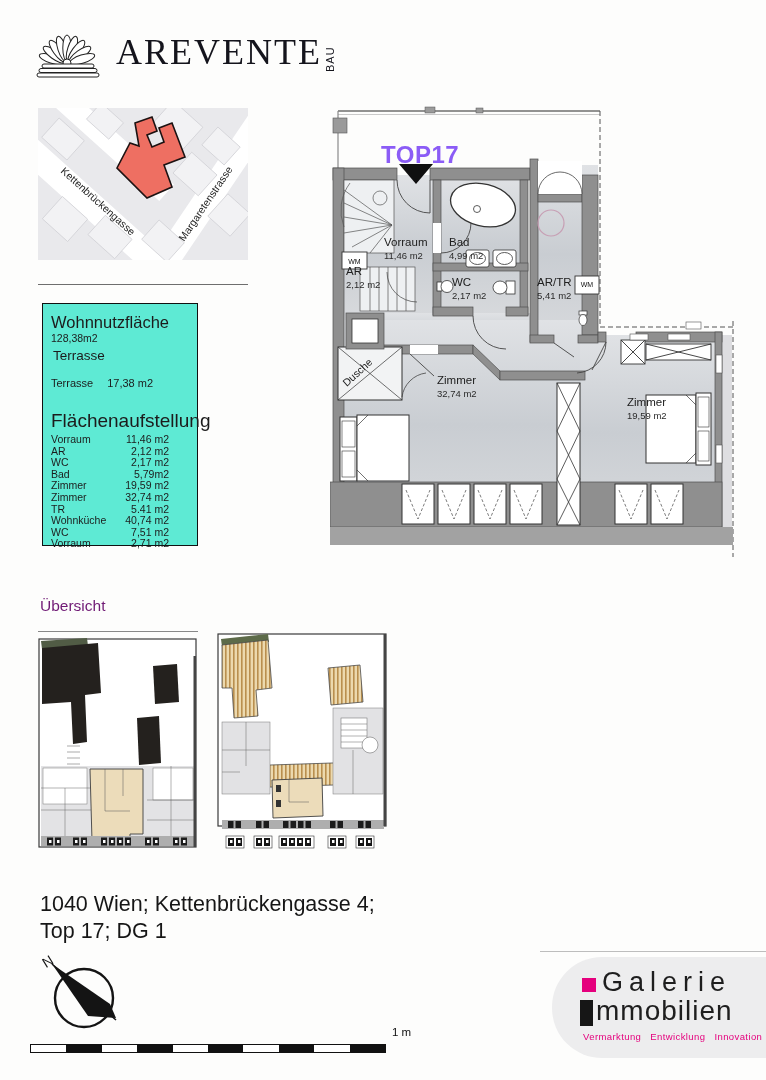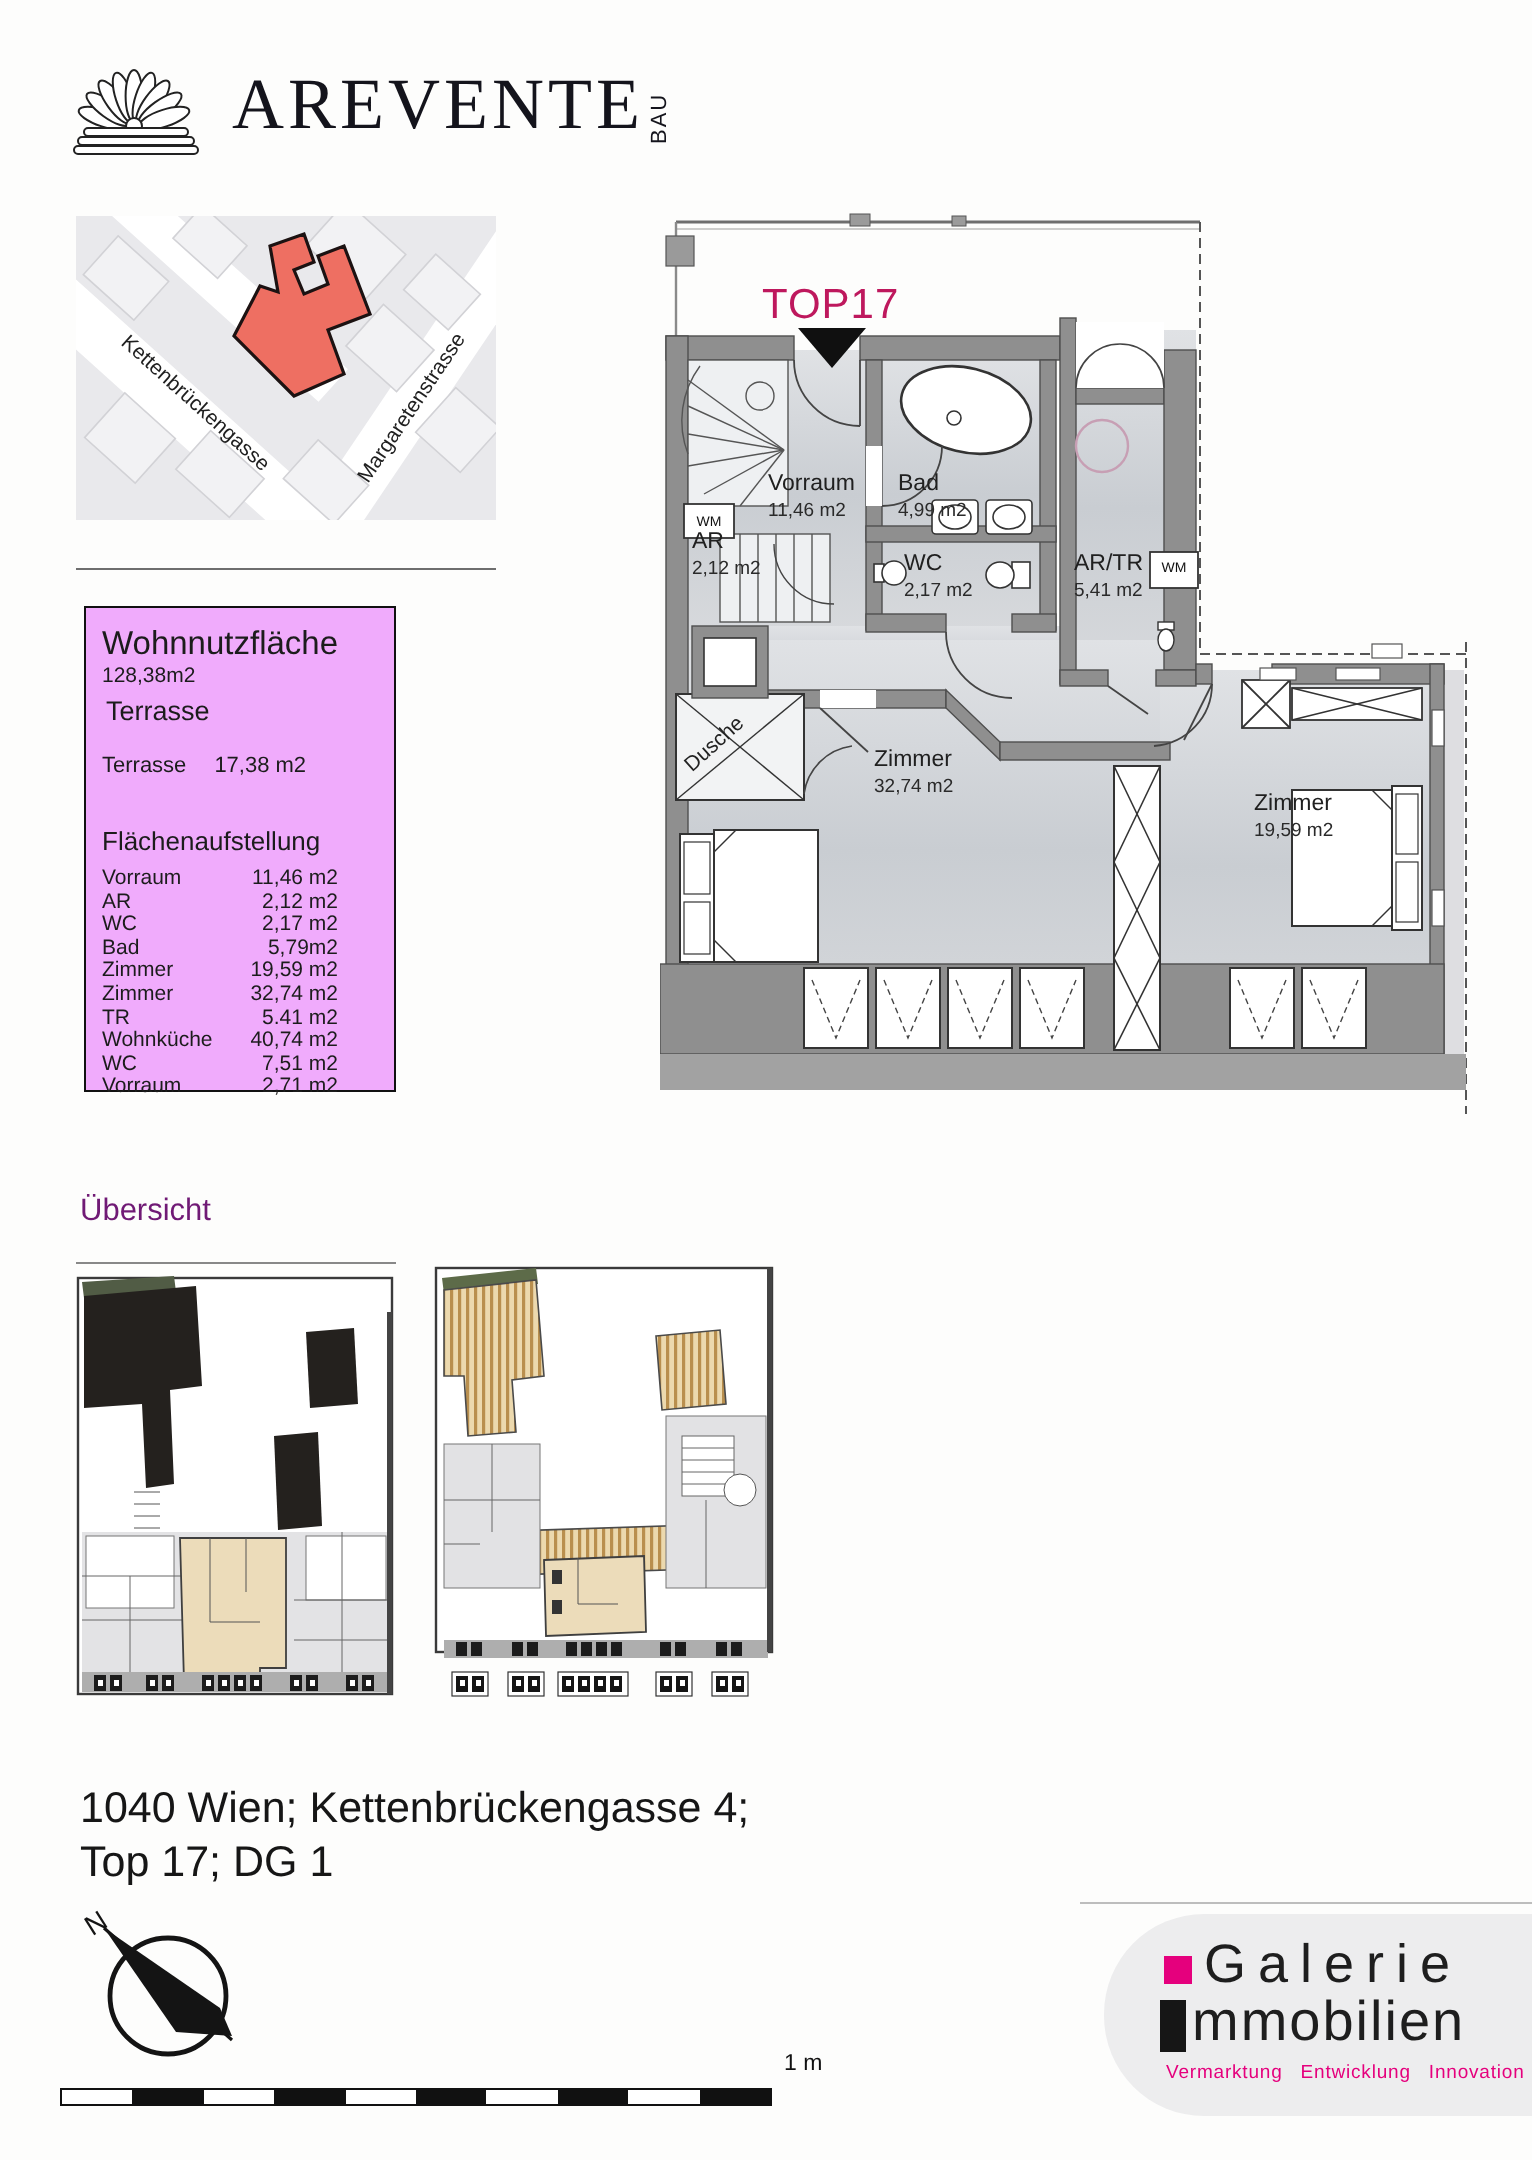--- a/index.html
+++ b/index.html
@@ -14,35 +14,35 @@
              transform:rotate(180deg);height:30px;margin-left:2px;margin-bottom:6px;}
 
   
   .map{position:absolute;left:38px;top:108px;width:210px;height:152px;}
   .map-caption{position:absolute;left:38px;top:262px;width:210px;text-align:center;
                font-size:15.5px;color:#222;}
   .map-underline{position:absolute;left:38px;top:284px;width:210px;border-top:1.5px solid #6e6e6e;}
 
   
   .info-box{position:absolute;left:42px;top:303px;width:156px;height:243px;
-            border:1.8px solid #111;background:#f0abfc;box-sizing:border-box;padding:6px 8px 0 8px;}
+            border:1.8px solid #111;background:#5eead4;box-sizing:border-box;padding:6px 8px 0 8px;}
   .ib-title{font-size:16.5px;line-height:20px;margin-top:2px;}
   .ib-total{font-size:10.5px;line-height:13px;}
   .ib-sub{font-size:13.5px;line-height:17px;margin-top:2px;padding-left:2px;}
   .ib-terr{display:flex;font-size:11px;margin-top:13px;}
   .ib-terr .v{margin-left:14px;}
-  .ib-sect{font-size:13px;line-height:17px;margin-top:23px;}
+  .ib-sect{font-size:19px;line-height:17px;margin-top:23px;}
   .ib-rows{margin-top:5px;width:118px;}
   .ib-row{display:flex;justify-content:space-between;font-size:10.5px;line-height:11.6px;}
 
   
   .plan{position:absolute;left:330px;top:95px;width:436px;height:470px;}
   .plan svg{position:absolute;left:0;top:0;}
-  .top17{position:absolute;left:381px;top:141px;font-size:21px;font-weight:normal;
-         letter-spacing:.5px;color:#be185d;}
+  .top17{position:absolute;left:381px;top:141px;font-size:24px;font-weight:bold;
+         letter-spacing:.5px;color:#8b5cf6;}
   .top17-tri{position:absolute;left:399px;top:164px;width:0;height:0;
              border-left:17px solid transparent;border-right:17px solid transparent;
              border-top:20px solid #101010;}
   .rlabel{position:absolute;font-size:11.5px;line-height:13px;color:#202020;white-space:nowrap;}
   .rlabel .area{display:block;font-size:9.5px;color:#2a2a2a;}
   .wm{position:absolute;font-size:7px;color:#111;text-align:center;}
   .dusche{position:absolute;left:344px;top:378px;font-size:10.5px;color:#222;
           transform:rotate(-42deg);transform-origin:0 50%;}
 
   

